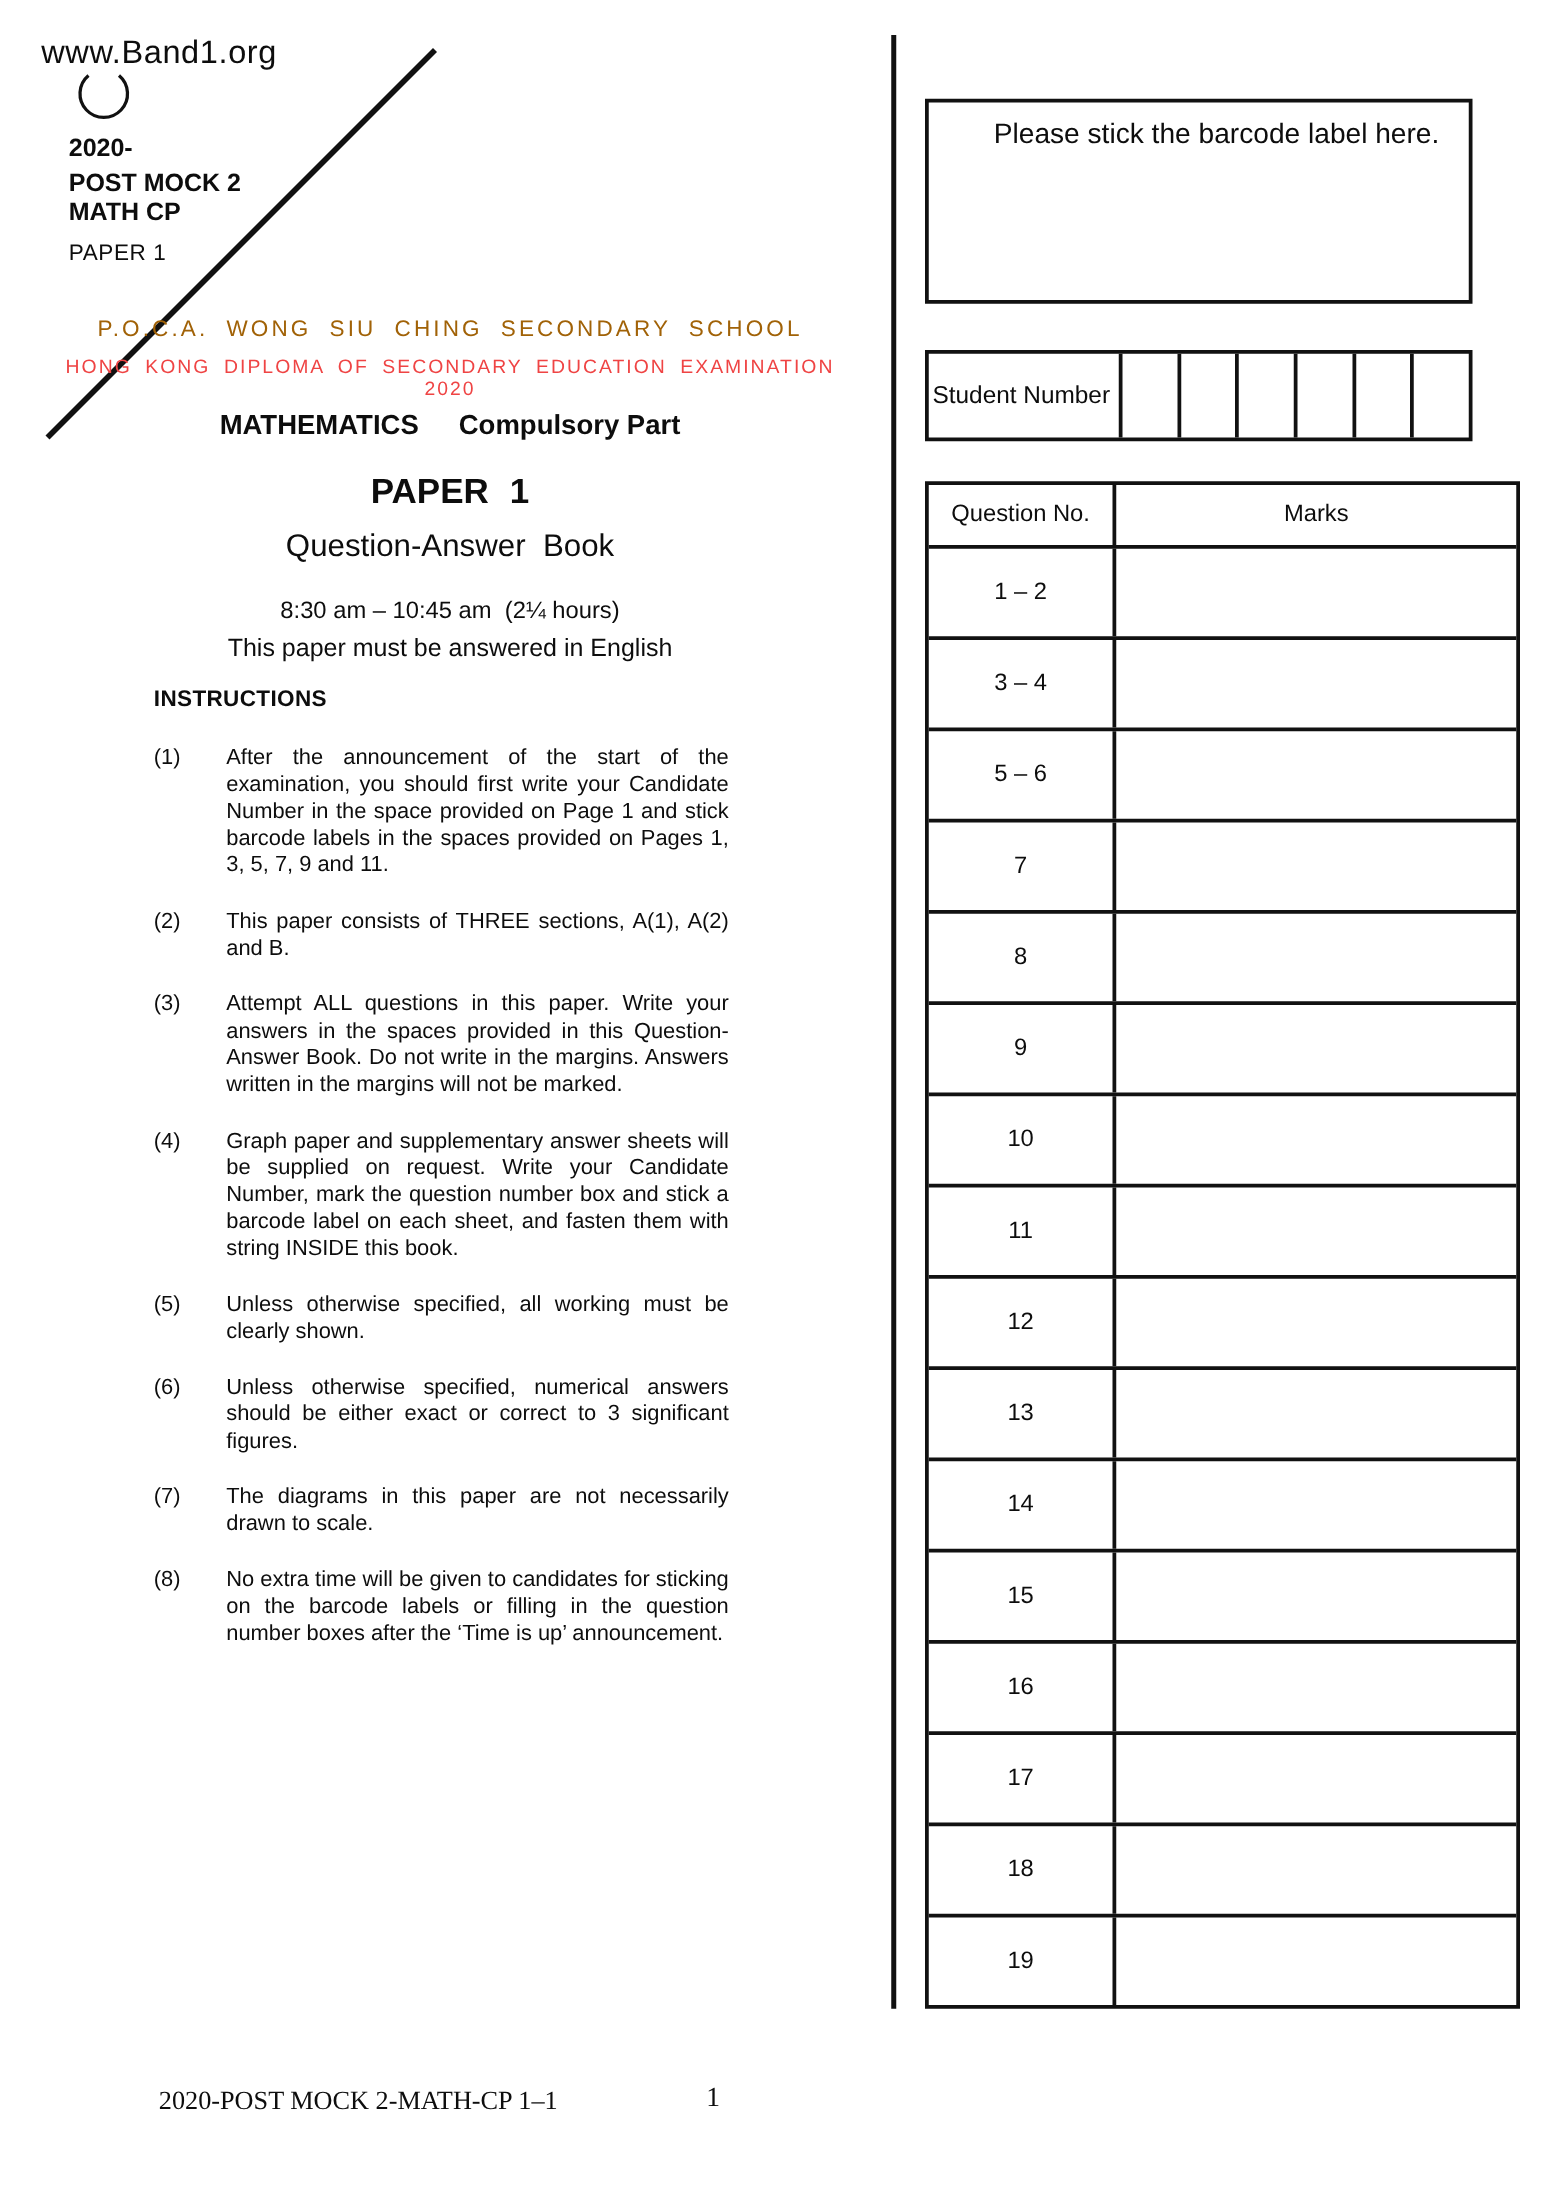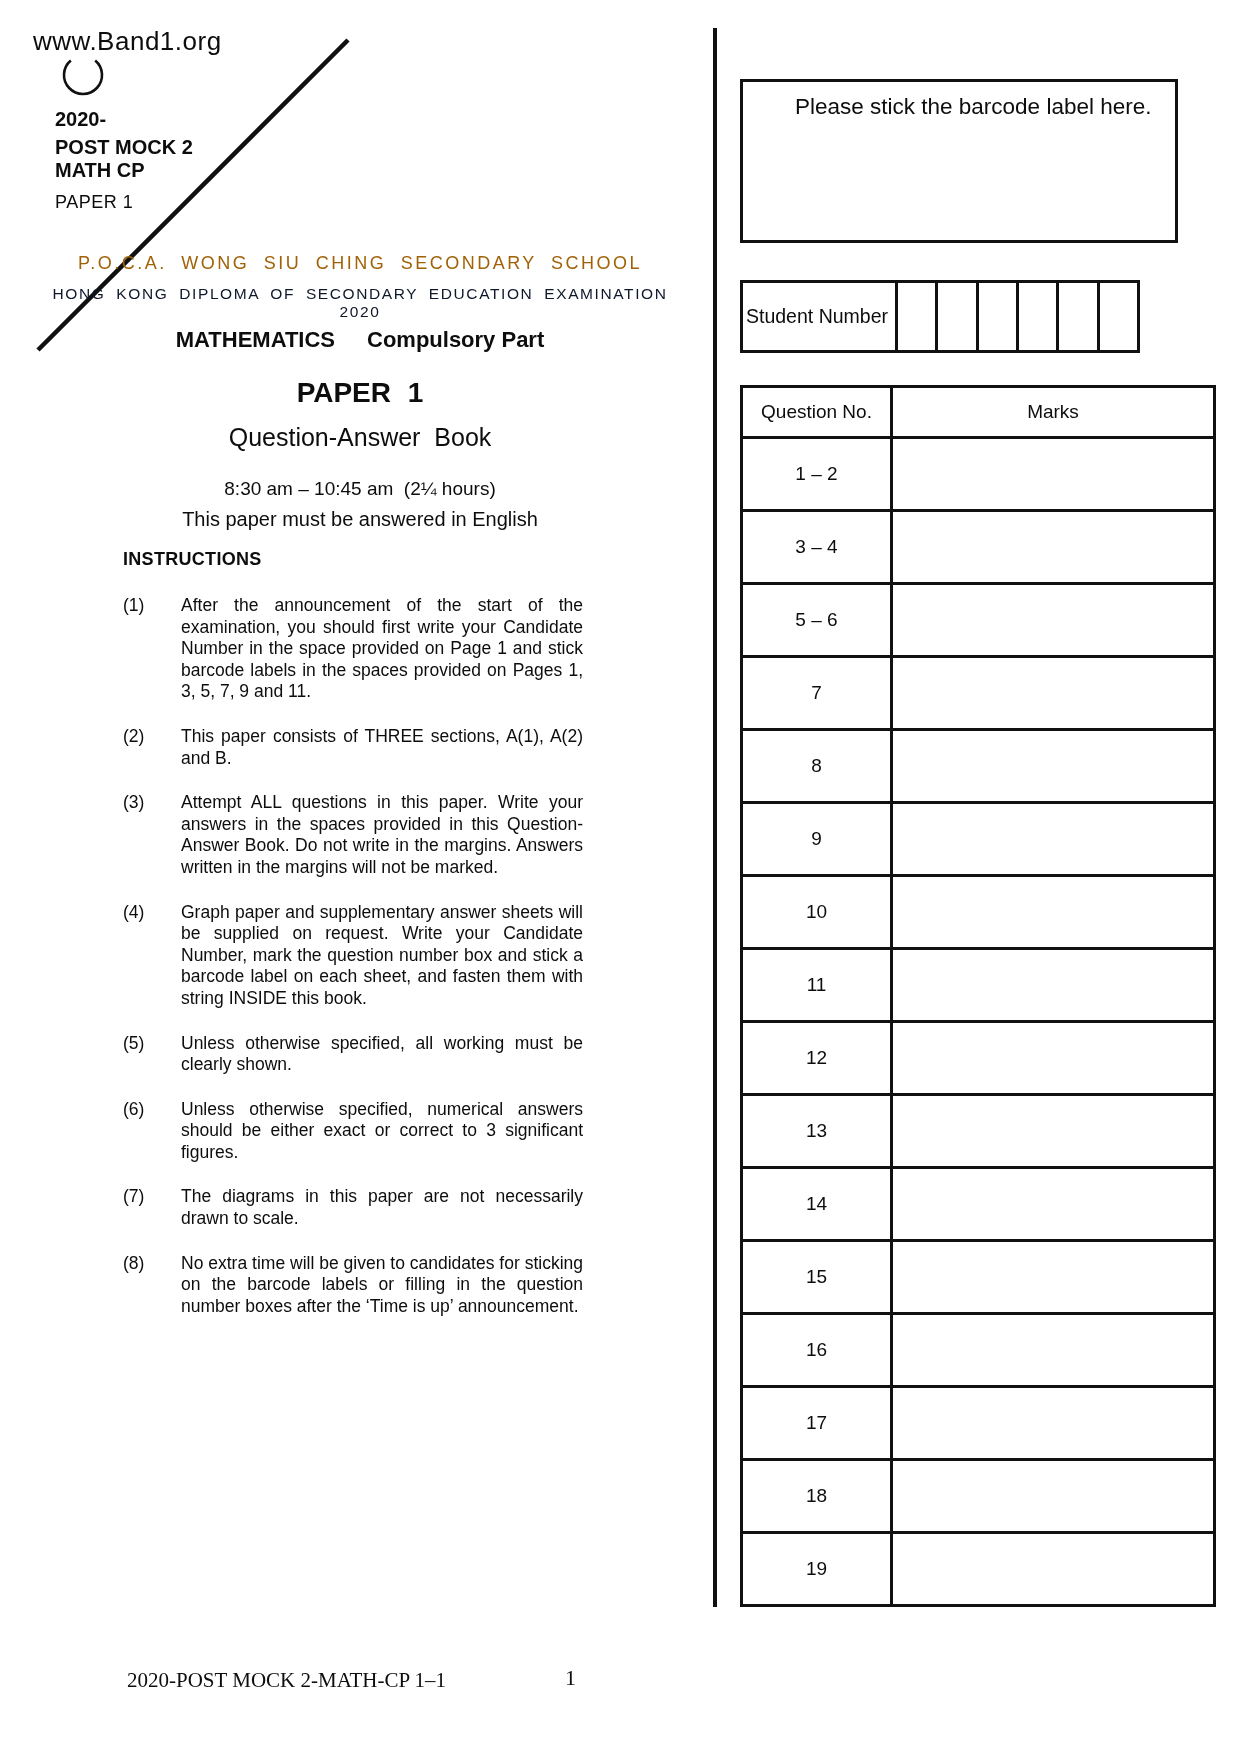--- a/index.html
+++ b/index.html
@@ -16,21 +16,21 @@
   .site { left: 33px; top: 26px; font-size: 26px; letter-spacing: 0.5px; }
   .deco-svg { left: 0; top: 0; width: 400px; height: 400px; pointer-events: none; }
   .code1 { left: 55px; top: 108px; font-size: 20px; font-weight: bold; }
   .code2 { left: 55px; top: 136px; font-size: 20px; font-weight: bold; }
   .code3 { left: 55px; top: 159px; font-size: 20px; font-weight: bold; }
   .paper-small { left: 55px; top: 192px; font-size: 18px; letter-spacing: 0.5px; }
 
   
   .cwrap { left: 35px; width: 650px; text-align: center; }
   .school { top: 253px; font-size: 18px; letter-spacing: 2.5px; word-spacing: 7px; color: #a16207; }
-  .hkdse  { top: 285px; font-size: 15.5px; letter-spacing: 1.6px; word-spacing: 5px; color: #0f172a; }
+  .hkdse  { top: 285px; font-size: 15.5px; letter-spacing: 1.6px; word-spacing: 5px; color: #ef4444; }
   .subject { top: 327px; font-size: 22px; font-weight: bold; }
   .subject .gap { display: inline-block; width: 32px; }
   .paper-big { top: 377px; font-size: 28px; font-weight: bold; word-spacing: 9px; }
   .book { top: 423px; font-size: 25px; font-weight: normal; white-space: pre; }
   .time { top: 478px; font-size: 19px; white-space: pre; }
   .lang { top: 508px; font-size: 20px; }
 
   .instr-title { left: 123px; top: 549px; font-size: 18px; font-weight: bold; letter-spacing: 0.3px; }
 
   .instr-list { left: 123px; top: 595px; width: 460px; }
@@ -42,21 +42,21 @@
   .divider { left: 713px; top: 28px; width: 4px; height: 1579px; background: #111; }
 
   
   .barcode-box {
     left: 740px; top: 79px; width: 438px; height: 164px;
     border: 3px solid #111;
   }
   .barcode-box .lbl { position: absolute; left: 20px; top: 12px; font-size: 22.5px; margin-left: 32px; }
 
   
-  .stud-table { left: 740px; top: 280px; width: 400px; height: 73px; border: 3px solid #111; display: flex; }
+  .stud-table { left: 740px; top: 280px; width: 438px; height: 73px; border: 3px solid #111; display: flex; }
   .stud-label { flex: 0 0 152px; display: flex; align-items: center; padding-left: 3px; font-size: 19.5px; }
   .stud-cell { flex: 1; border-left: 3px solid #111; }
 
   
   .marks-table { left: 740px; top: 385px; width: 476px; border: 3px solid #111; }
   .mrow { display: flex; height: 73px; border-top: 3px solid #111; }
   .mrow.head { height: 48px; border-top: none; }
   .qcell { flex: 0 0 150px; border-right: 3px solid #111; display: flex; align-items: center; justify-content: center; font-size: 19px; }
   .mcell { flex: 1; display: flex; align-items: center; justify-content: center; font-size: 19px; }
 

